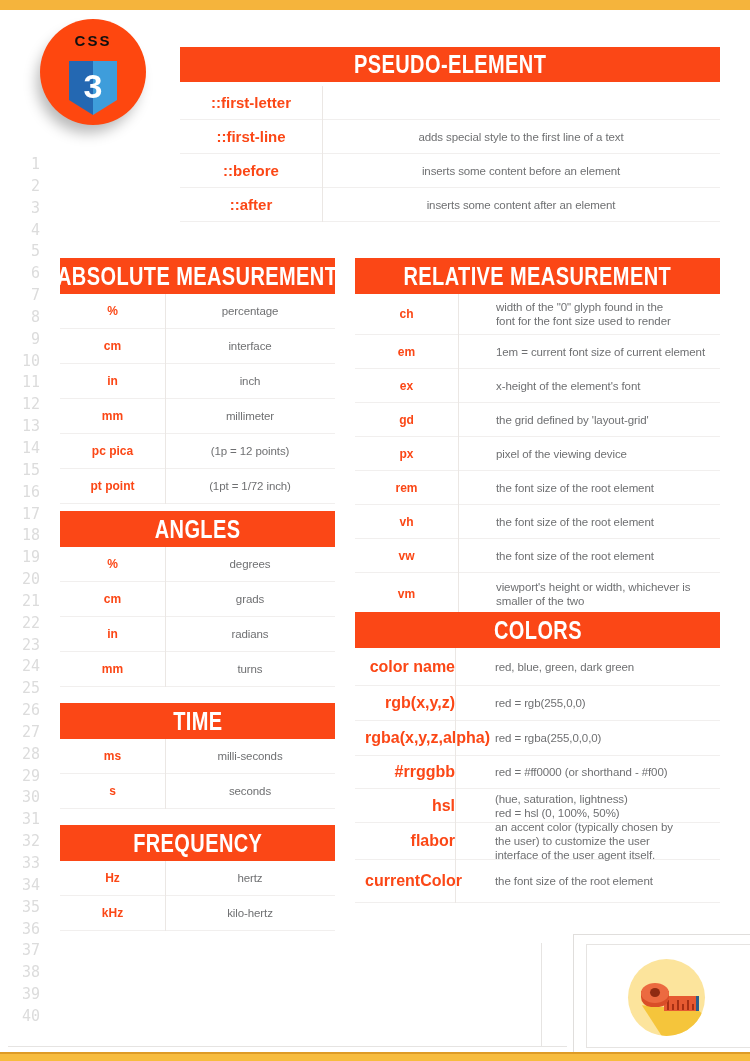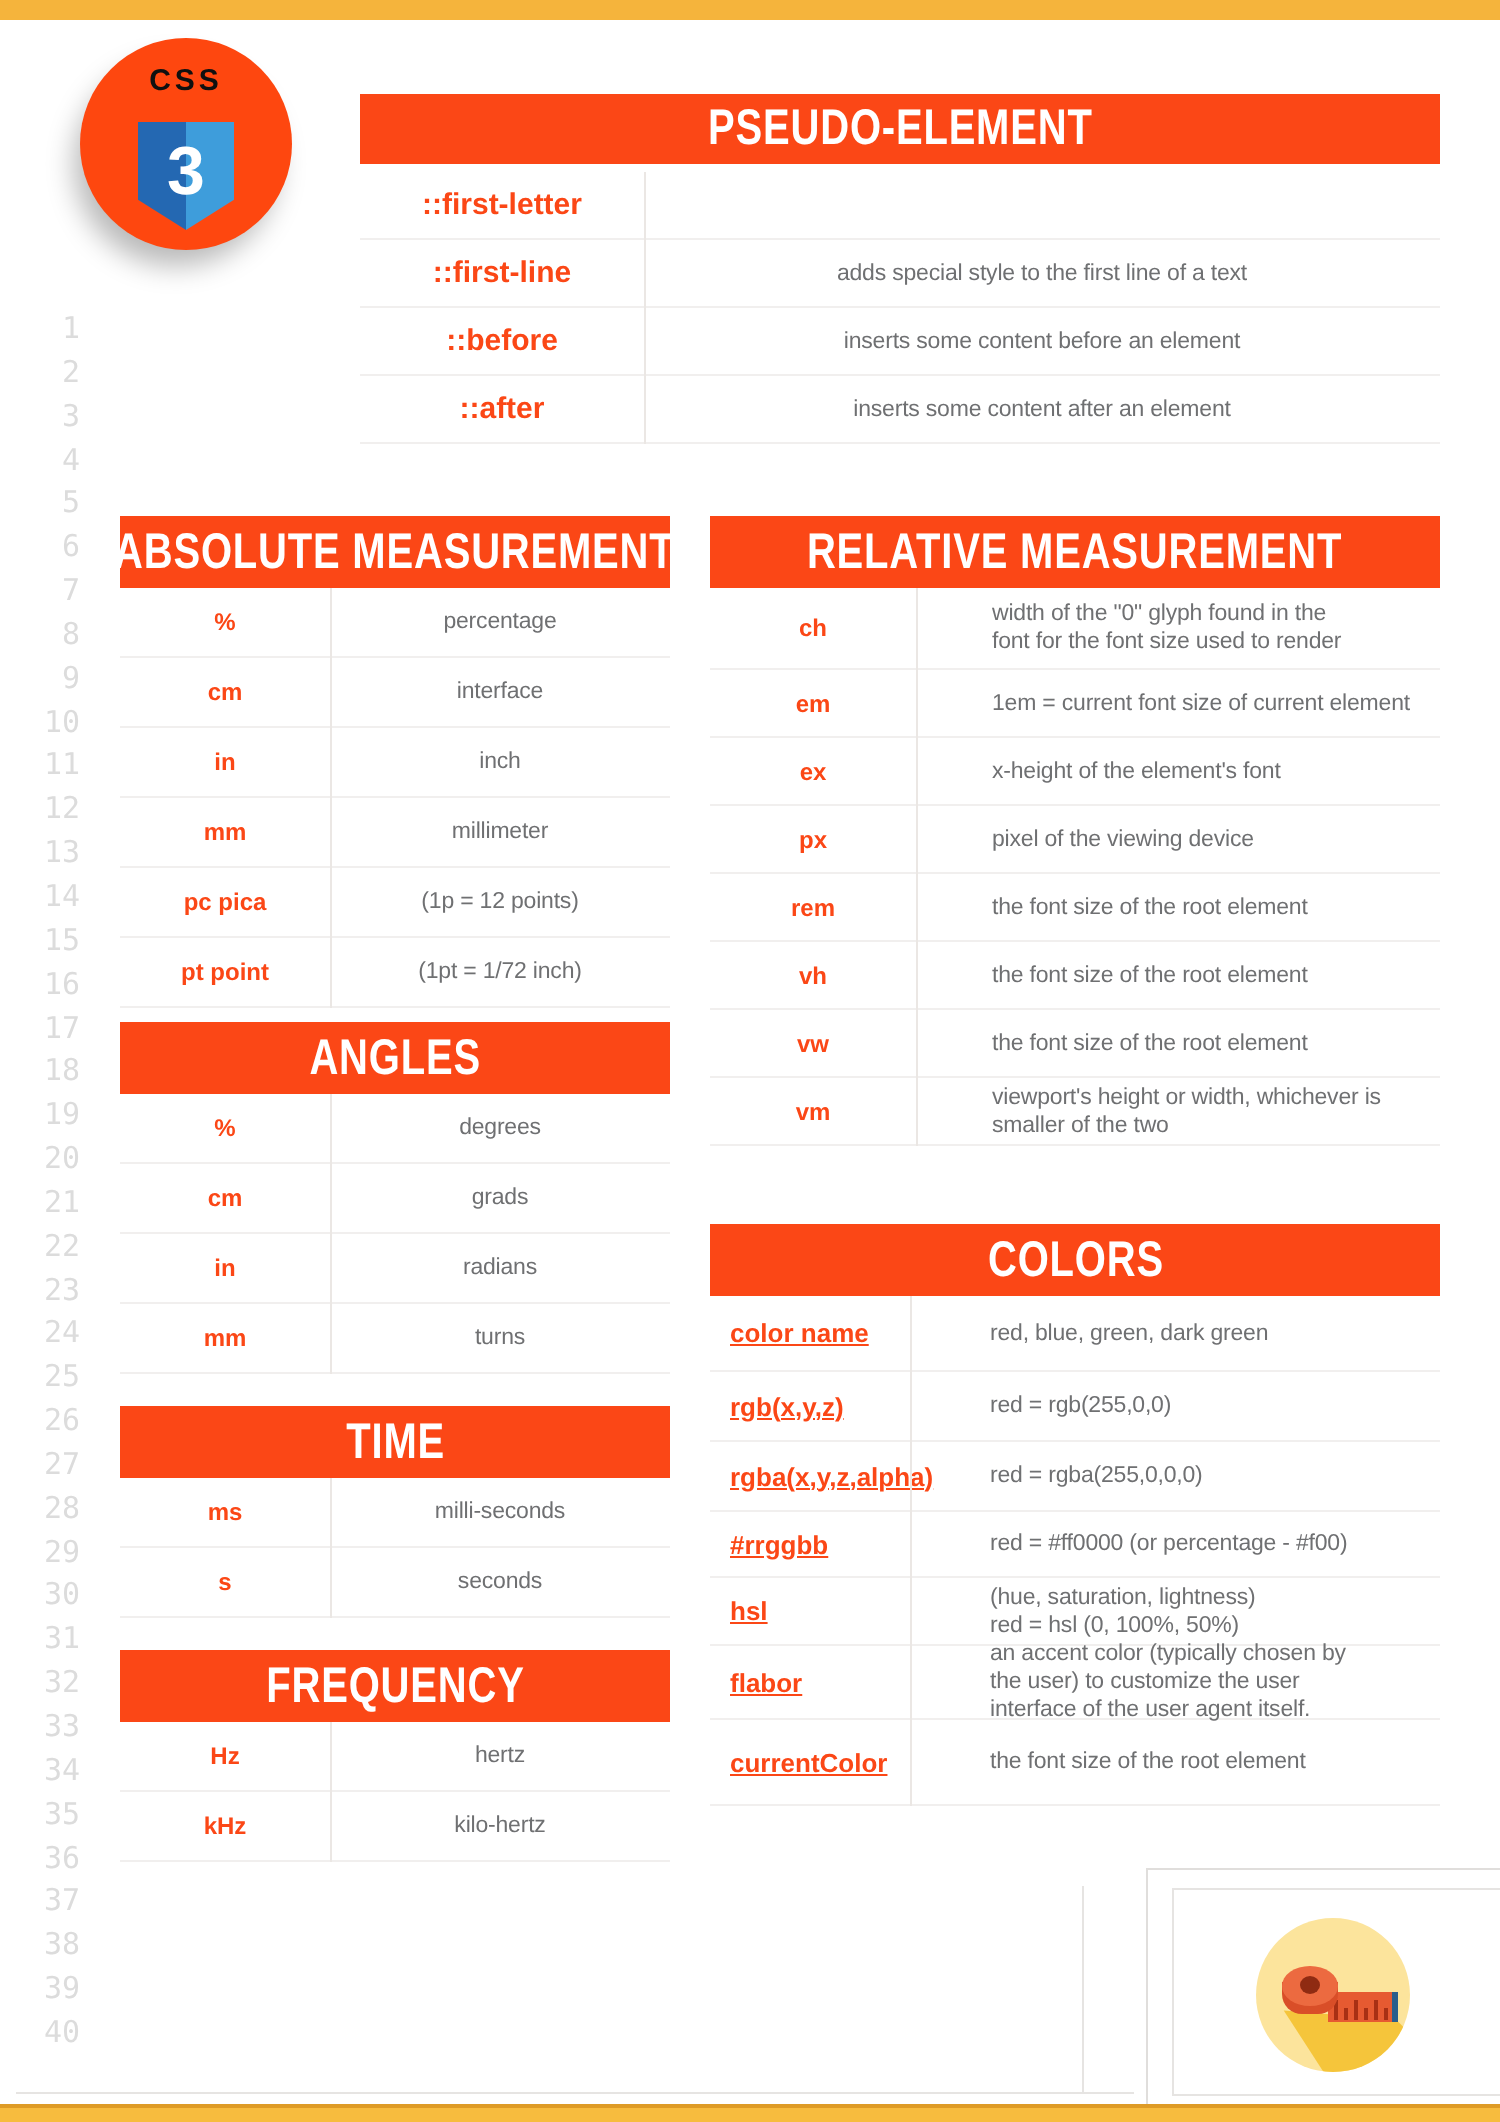--- a/index.html
+++ b/index.html
@@ -53,21 +53,21 @@
   .sec.freq{left:60px;top:825px;width:275px;--div:105px;}
 
   .sec.rel{left:355px;top:258px;width:365px;--div:103px;}
   .sec.rel .desc{text-align:left;padding-left:38px;}
   .sec.rel .row{height:33px;}
   .sec.rel .row:nth-child(1){height:40px;}
   .sec.rel .row:nth-child(9){height:41px;}
 
   .sec.colors{left:355px;top:612px;width:365px;--div:100px;}
   .sec.colors .desc{text-align:left;padding-left:40px;}
-  .sec.colors .term{text-align:left;padding-left:10px;font-size:13px;width:90px;text-decoration:underline;}
+  .sec.colors .term{text-align:right;padding-left:10px;font-size:16px;width:90px;}
   .sec.colors .row:nth-child(1){height:37px;}
   .sec.colors .row:nth-child(2){height:34px;}
   .sec.colors .row:nth-child(3){height:34px;}
   .sec.colors .row:nth-child(4){height:32px;}
   .sec.colors .row:nth-child(5){height:33px;}
   .sec.colors .row:nth-child(6){height:36px;}
   .sec.colors .row:nth-child(7){height:42px;}
   .sec.colors .row:nth-child(8){height:32px;}
 
   
@@ -209,20 +209,24 @@
         </div>
         <div class="row">
           <span class="term">em</span>
           <span class="desc">1em = current font size of current element</span>
         </div>
         <div class="row">
           <span class="term">ex</span>
           <span class="desc">x-height of the element's font</span>
         </div>
         <div class="row">
+          <span class="term">gd</span>
+          <span class="desc">the grid defined by 'layout-grid'</span>
+        </div>
+        <div class="row">
           <span class="term">px</span>
           <span class="desc">pixel of the viewing device</span>
         </div>
         <div class="row">
           <span class="term">rem</span>
           <span class="desc">the font size of the root element</span>
         </div>
         <div class="row">
           <span class="term">vh</span>
           <span class="desc">the font size of the root element</span>
@@ -307,21 +311,21 @@
         <div class="row">
           <span class="term">rgb(x,y,z)</span>
           <span class="desc">red = rgb(255,0,0)</span>
         </div>
         <div class="row">
           <span class="term">rgba(x,y,z,alpha)</span>
           <span class="desc">red = rgba(255,0,0,0)</span>
         </div>
         <div class="row">
           <span class="term">#rrggbb</span>
-          <span class="desc">red = #ff0000 (or percentage - #f00)</span>
+          <span class="desc">red = #ff0000 (or shorthand - #f00)</span>
         </div>
         <div class="row">
           <span class="term">hsl</span>
           <span class="desc">(hue, saturation, lightness)
 red = hsl (0, 100%, 50%)</span>
         </div>
         <div class="row">
           <span class="term">flabor</span>
           <span class="desc">an accent color (typically chosen by
 the user) to customize the user

